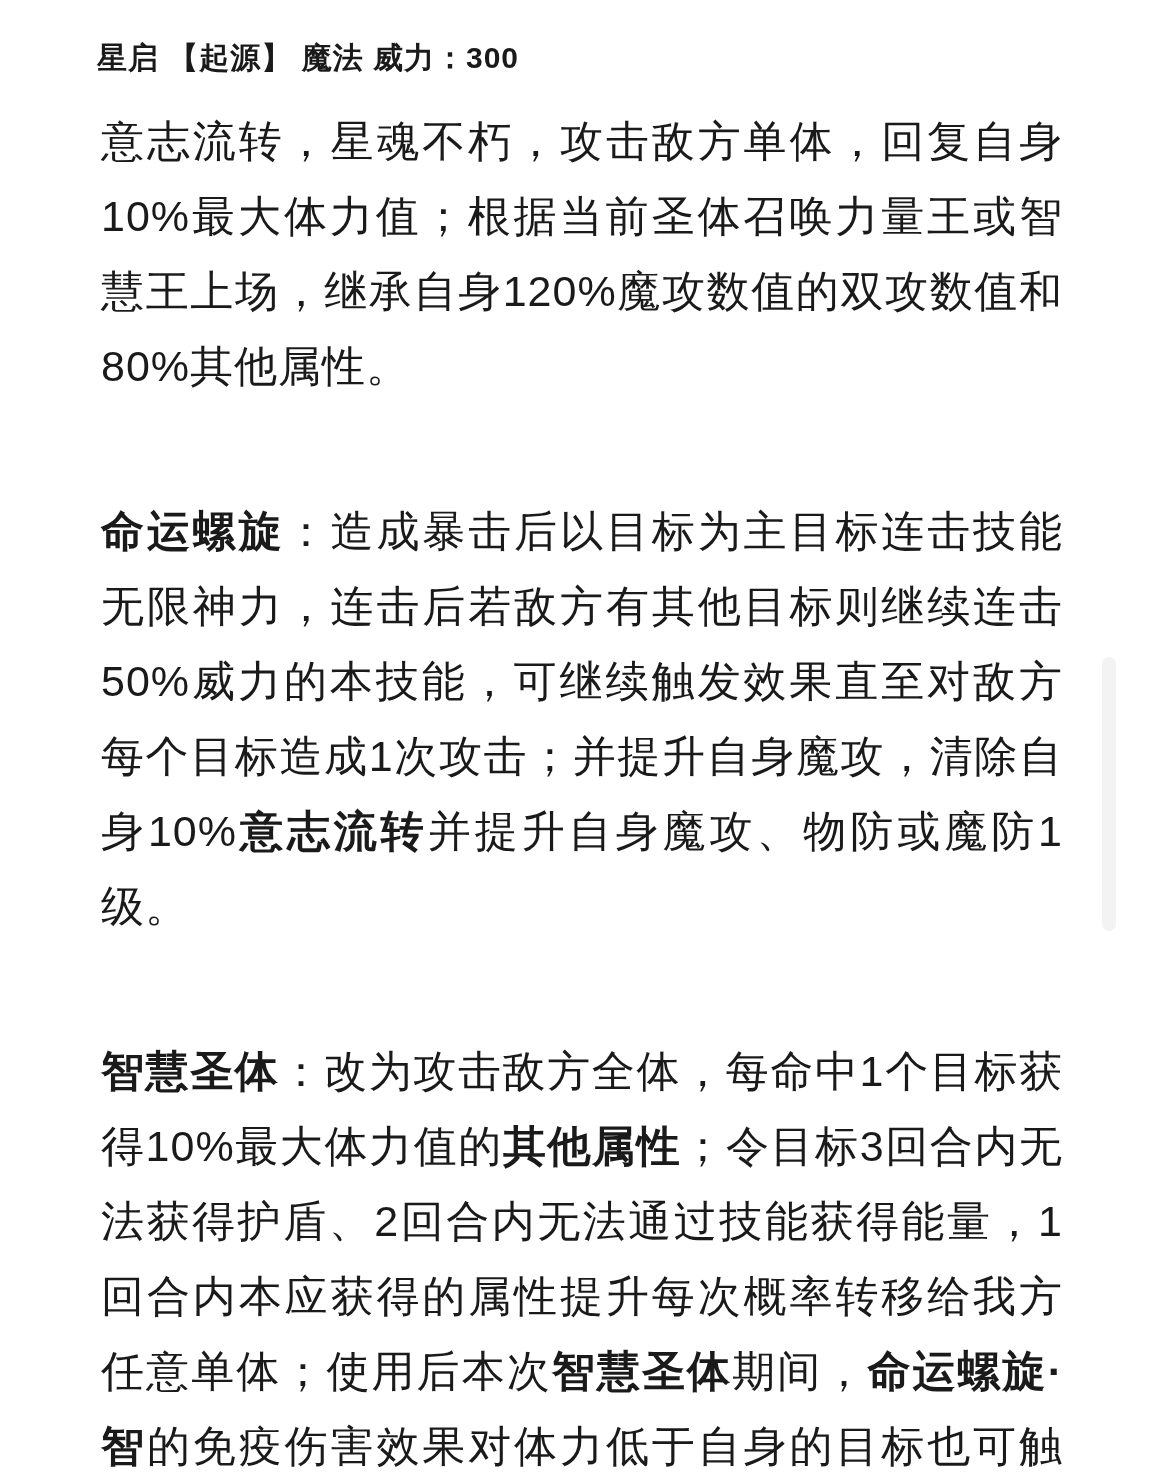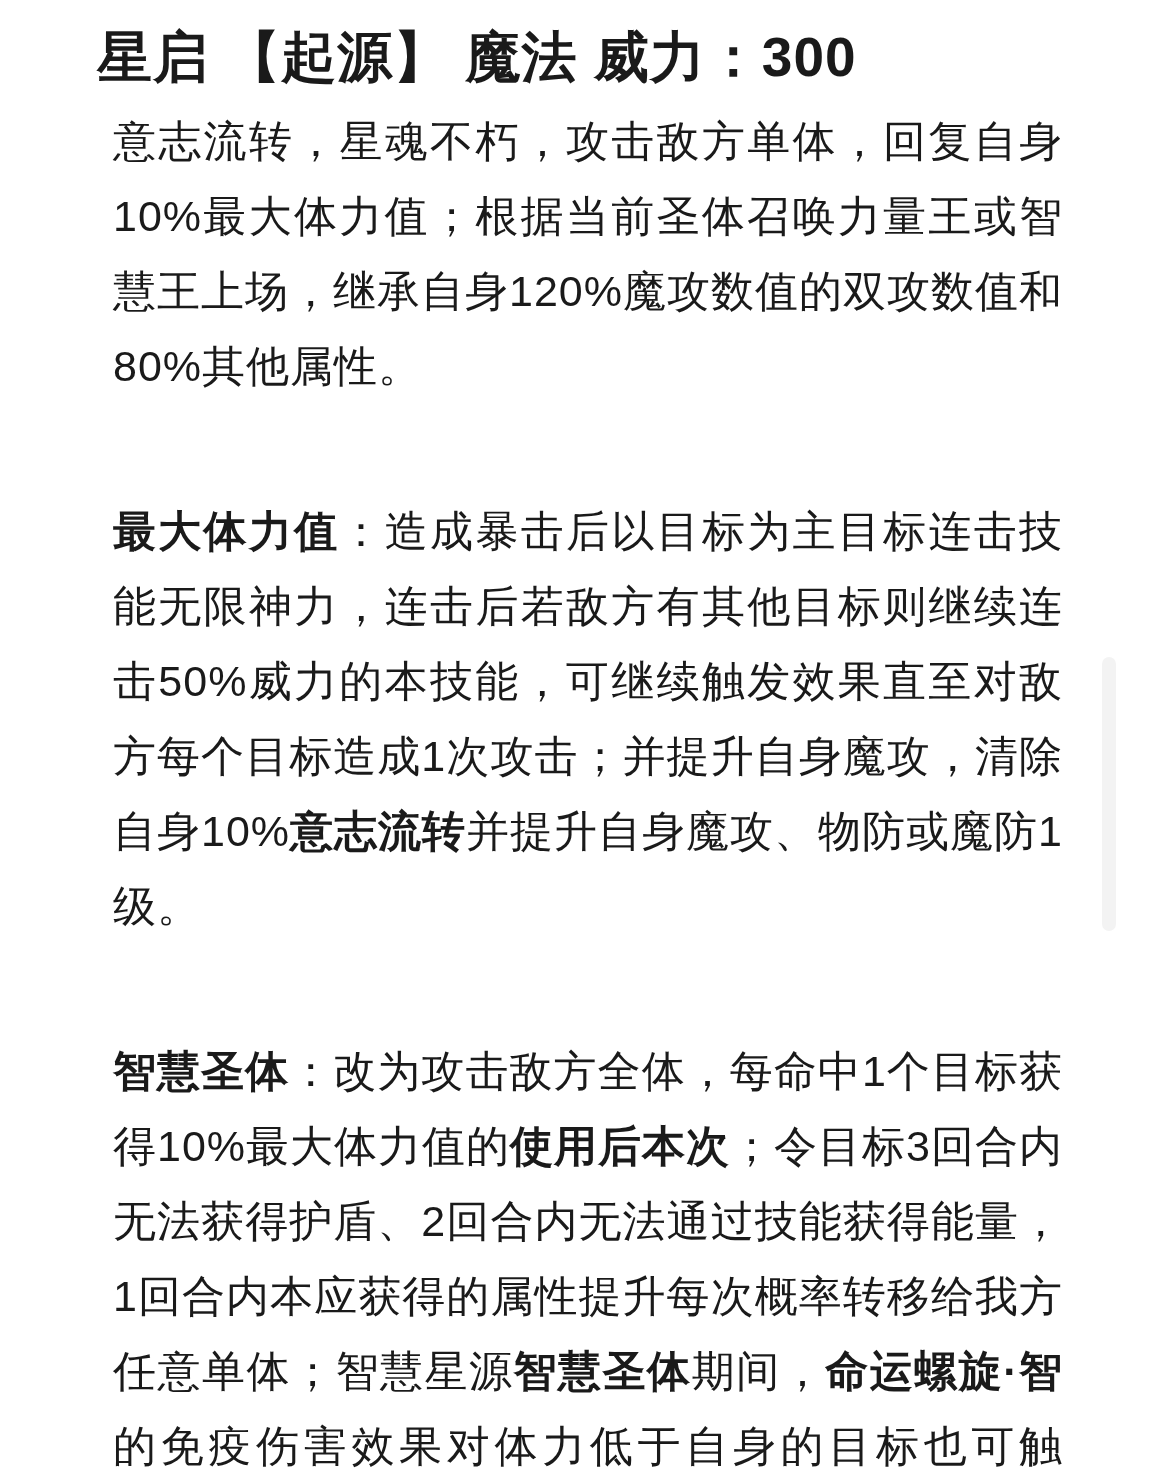--- a/index.html
+++ b/index.html
@@ -21,26 +21,26 @@
     width: 966px;
     color: #1a1a1a;
     font-size: 43px;
     line-height: 75px;
     letter-spacing: 1px;
     text-align: justify;
     text-justify: inter-ideograph;
   }
   .title {
     font-weight: bold;
-    font-size: 55px;
+    font-size: 30px;
     line-height: 75px;
     margin: 0 0 9px 0;
   }
   .para {
-    margin: 0 0 90px 16px;
+    margin: 0 0 90px 4px;
   }
   .para:last-child {
     margin-bottom: 0;
   }
   .para b {
     font-weight: bold;
   }
   .scrollbar-thumb {
     position: absolute;
     left: 1102px;
@@ -51,18 +51,18 @@
     background: #f3f3f3;
   }
 </style>
 </head>
 <body style="background: rgb(255, 255, 255);">
 
 <main class="content" style="color: rgb(26, 26, 26);">
   <h1 class="title">星启 【起源】 魔法 威力：300</h1>
   <div id="paragraphs">
       <p class="para"><span>意志流转，星魂不朽，攻击敌方单体，回复自身10%最大体力值；根据当前圣体召唤力量王或智慧王上场，继承自身120%魔攻数值的双攻数值和80%其他属性。</span></p>
-      <p class="para"><b>最大体力值</b><span>：造成暴击后以目标为主目标连击技能无限神力，连击后若敌方有其他目标则继续连击50%威力的本技能，可继续触发效果直至对敌方每个目标造成1次攻击；并提升自身魔攻，清除自身10%</span><b>意志流转</b><span>并提升自身魔攻、物防或魔防1级。</span></p>
-      <p class="para"><b>智慧圣体</b><span>：改为攻击敌方全体，每命中1个目标获得10%最大体力值的</span><b>使用后本次</b><span>；令目标3回合内无法获得护盾、2回合内无法通过技能获得能量，1回合内本应获得的属性提升每次概率转移给我方任意单体；智慧星源</span><b>智慧圣体</b><span>期间，</span><b>命运螺旋·智</b><span>的免疫伤害效果对体力低于自身的目标也可触发。</span></p>
+      <p class="para"><b>命运螺旋</b><span>：造成暴击后以目标为主目标连击技能无限神力，连击后若敌方有其他目标则继续连击50%威力的本技能，可继续触发效果直至对敌方每个目标造成1次攻击；并提升自身魔攻，清除自身10%</span><b>意志流转</b><span>并提升自身魔攻、物防或魔防1级。</span></p>
+      <p class="para"><b>智慧圣体</b><span>：改为攻击敌方全体，每命中1个目标获得10%最大体力值的</span><b>其他属性</b><span>；令目标3回合内无法获得护盾、2回合内无法通过技能获得能量，1回合内本应获得的属性提升每次概率转移给我方任意单体；使用后本次</span><b>智慧圣体</b><span>期间，</span><b>命运螺旋·智</b><span>的免疫伤害效果对体力低于自身的目标也可触发。</span></p>
     </div>
 </main>
 
 <div class="scrollbar-thumb" style="background: rgb(243, 243, 243);"></div>
 
 </body></html>

